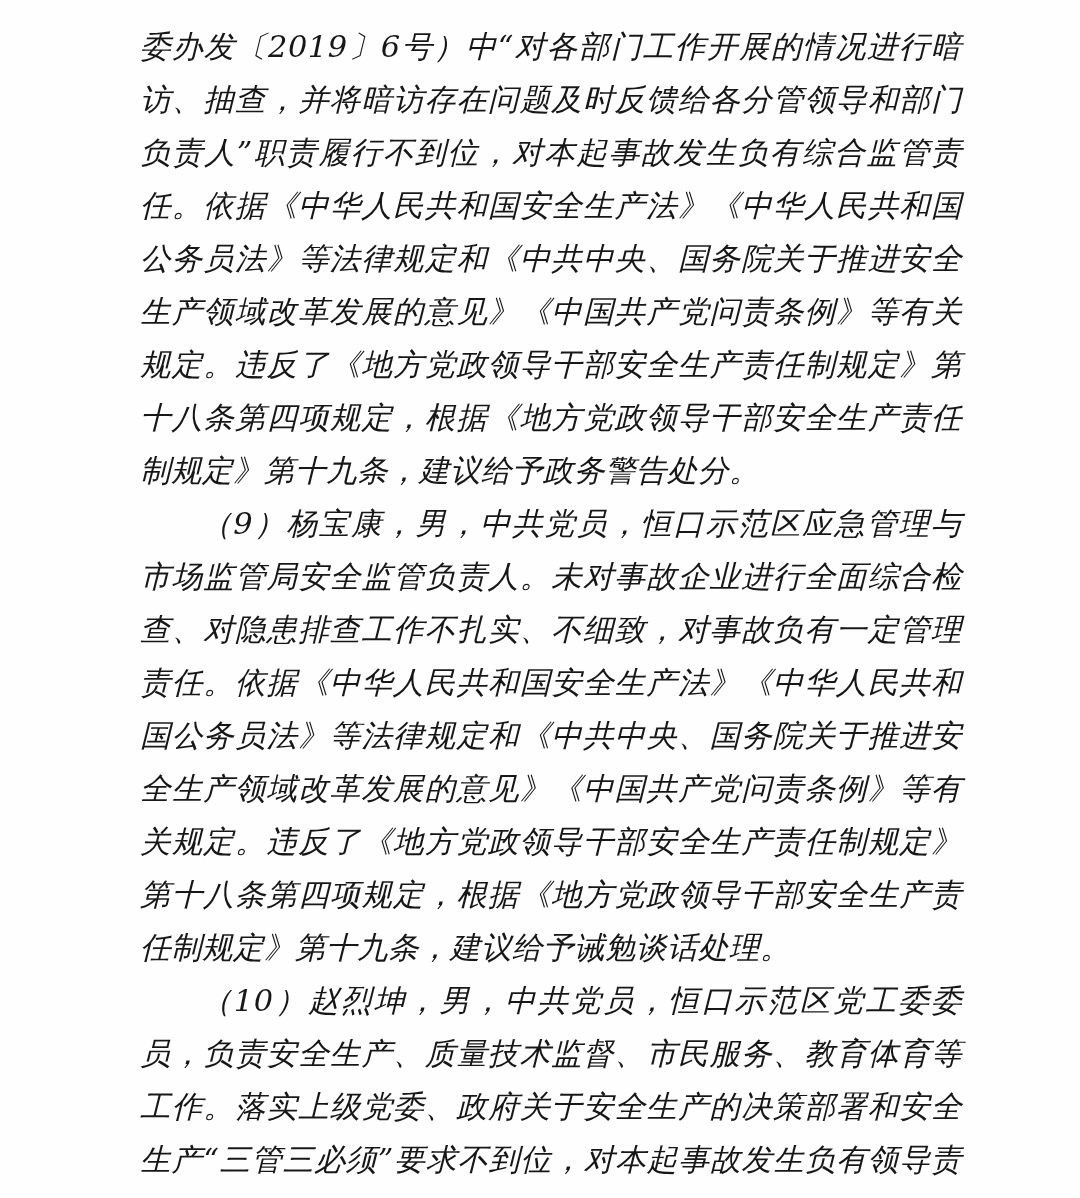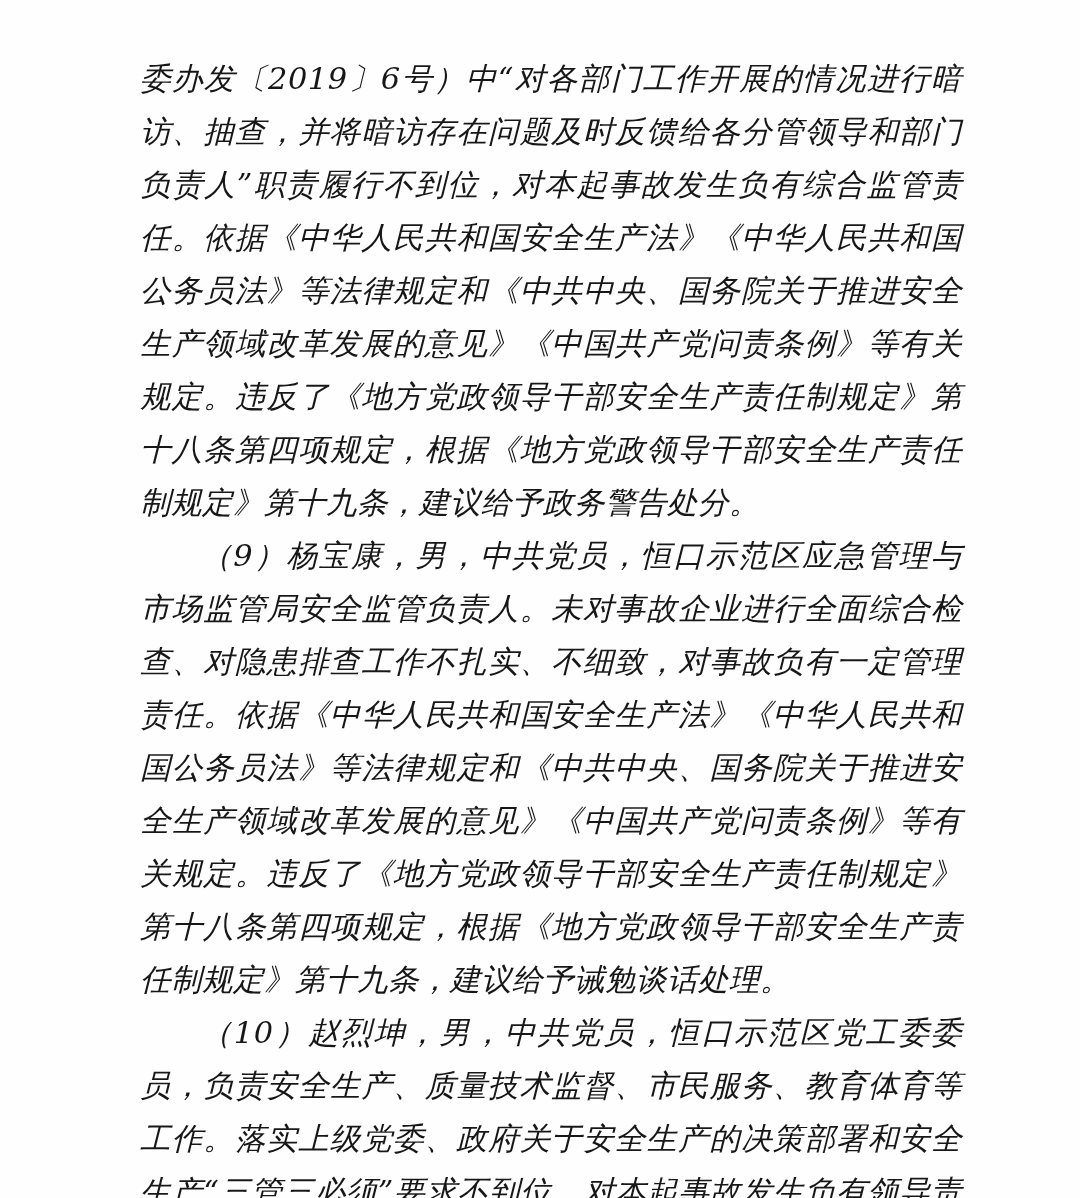--- a/index.html
+++ b/index.html
@@ -11,21 +11,21 @@
     width: 1080px;
     height: 1198px;
     font-family: "DejaVu Serif", serif;
     color: #1a1a1a;
     overflow: hidden;
   }
   .page {
     box-sizing: border-box;
     width: 1080px;
     height: 1198px;
-    padding: 52px 118px 20px 140px;
+    padding: 20px 118px 20px 140px;
     background: #fefefe;
   }
   .doc-body {
     display: block;
   }
   p.para {
     margin: 0;
     padding: 0;
     font-size: 30.5px;
     line-height: 53px;

